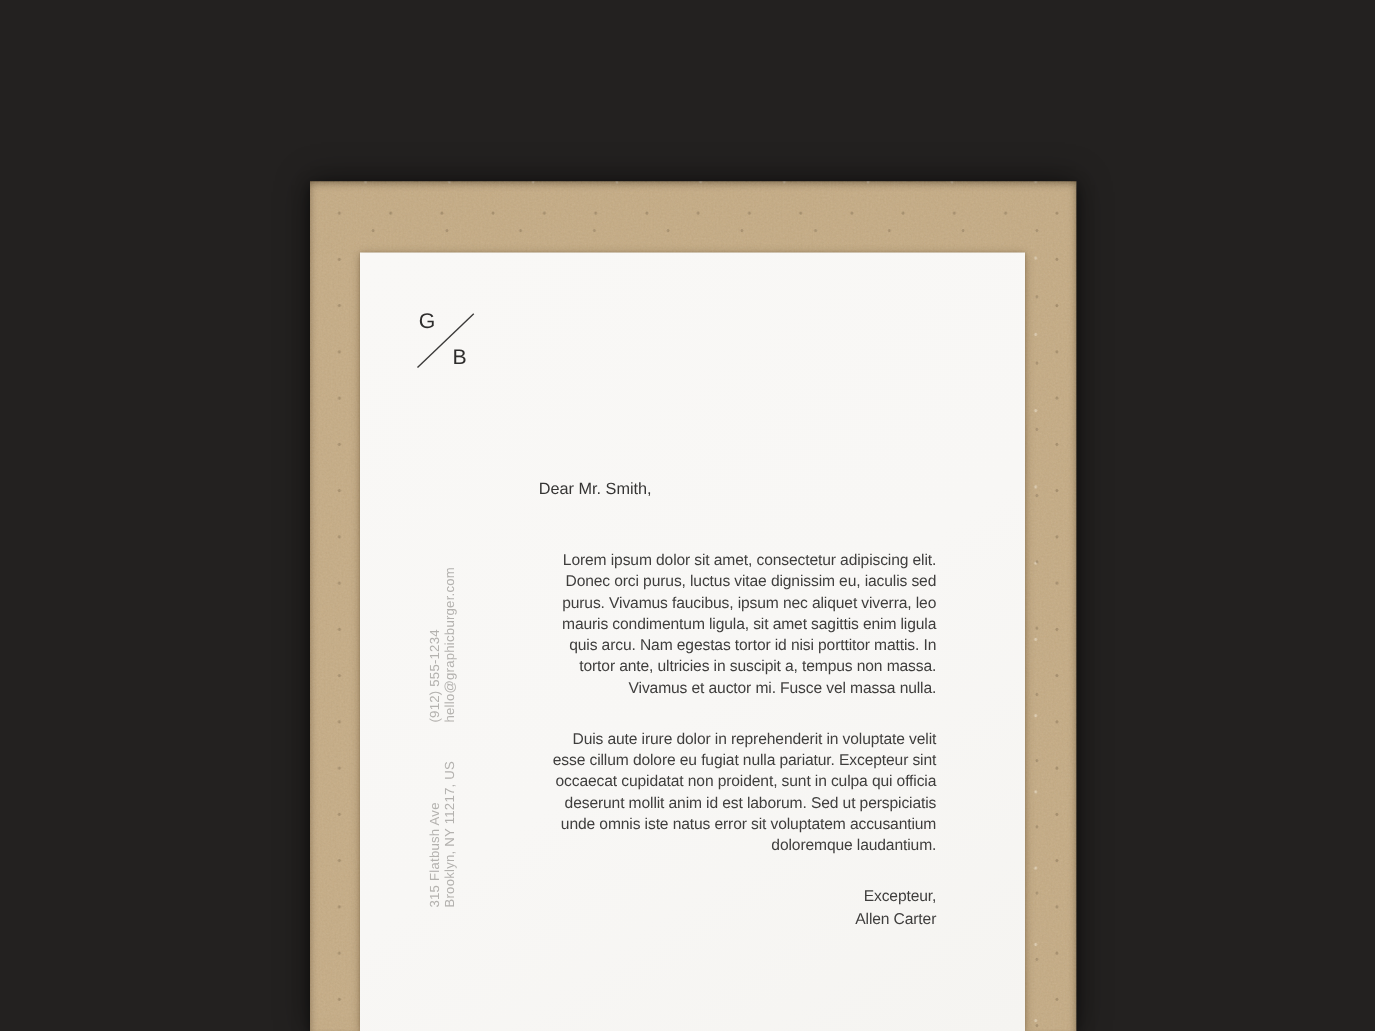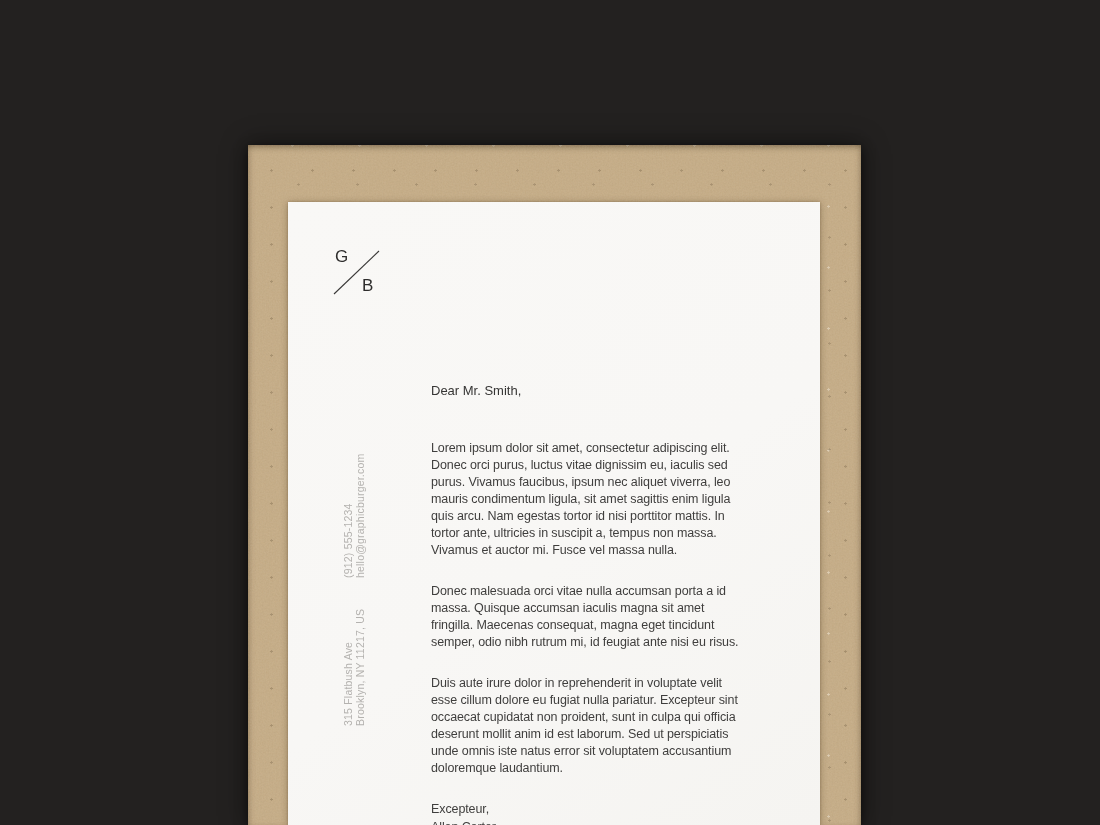--- a/index.html
+++ b/index.html
@@ -69,21 +69,21 @@
   
   .salutation{
     position:absolute;left:143px;top:181px;
     font-size:13px;font-weight:400;color:var(--heading-ink);
   }
   .body-text{
     position:absolute;left:143px;top:238px;width:318px;
     font-size:12.5px;line-height:17px;color:var(--ink);
     letter-spacing:-0.1px;
   }
-  .body-text p{margin:0 0 24px 0;}
+  .body-text p{margin:0 0 24px 0;text-align:right;}
   .body-text p.closing-block{margin:0;line-height:17.5px;}
 </style>
 </head>
 <body>
 
 <div class="stage">
 
   <div class="board">
 
     <svg class="grain" xmlns="http://www.w3.org/2000/svg">
@@ -114,21 +114,20 @@
 
       <div class="vtext vtext-address">
         <div>315 Flatbush Ave</div>
         <div>Brooklyn, NY 11217, US</div>
       </div>
 
       <div class="salutation">Dear Mr. Smith,</div>
 
       <div class="body-text">
         <p>Lorem ipsum dolor sit amet, consectetur adipiscing elit. Donec orci purus, luctus vitae dignissim eu, iaculis sed purus. Vivamus faucibus, ipsum nec aliquet viverra, leo mauris condimentum ligula, sit amet sagittis enim ligula quis arcu. Nam egestas tortor id nisi porttitor mattis. In tortor ante, ultricies in suscipit a, tempus non massa. Vivamus et auctor mi. Fusce vel massa nulla.</p>
-        <p>Donec malesuada orci vitae nulla accumsan porta a id massa. Quisque accumsan iaculis magna sit amet fringilla. Maecenas consequat, magna eget tincidunt semper, odio nibh rutrum mi, id feugiat ante nisi eu risus.</p>
         <p>Duis aute irure dolor in reprehenderit in voluptate velit esse cillum dolore eu fugiat nulla pariatur. Excepteur sint occaecat cupidatat non proident, sunt in culpa qui officia deserunt mollit anim id est laborum. Sed ut perspiciatis unde omnis iste natus error sit voluptatem accusantium doloremque laudantium.</p>
         <p class="closing-block">
           <span>Excepteur,</span><br>
           <span>Allen Carter</span>
         </p>
       </div>
 
     </div>
   </div>
 </div>

